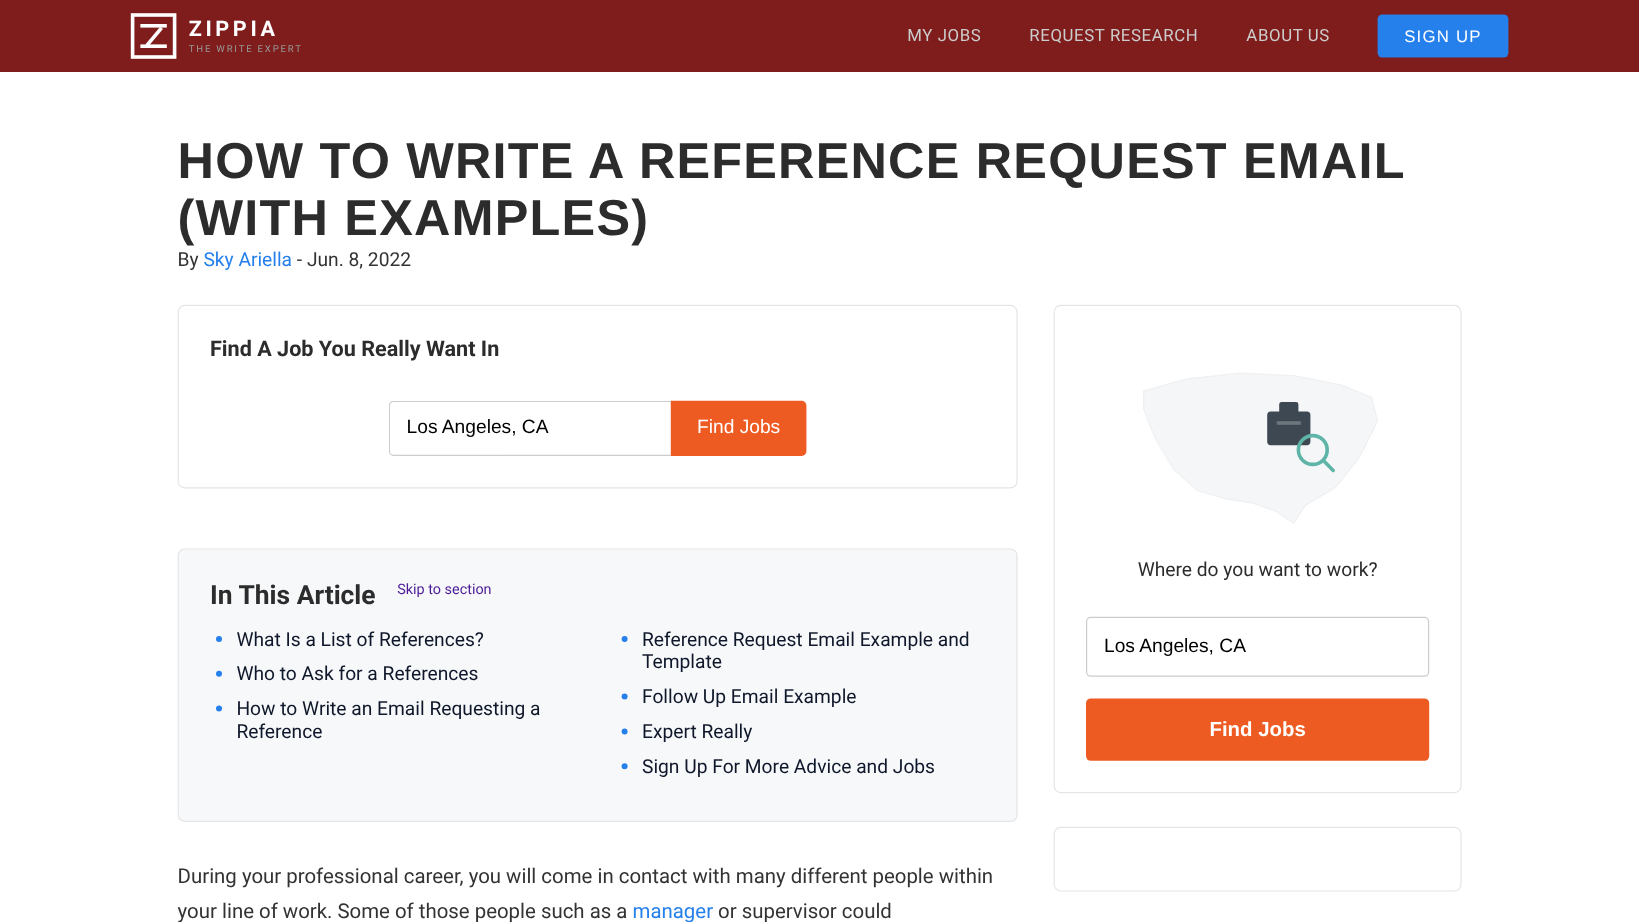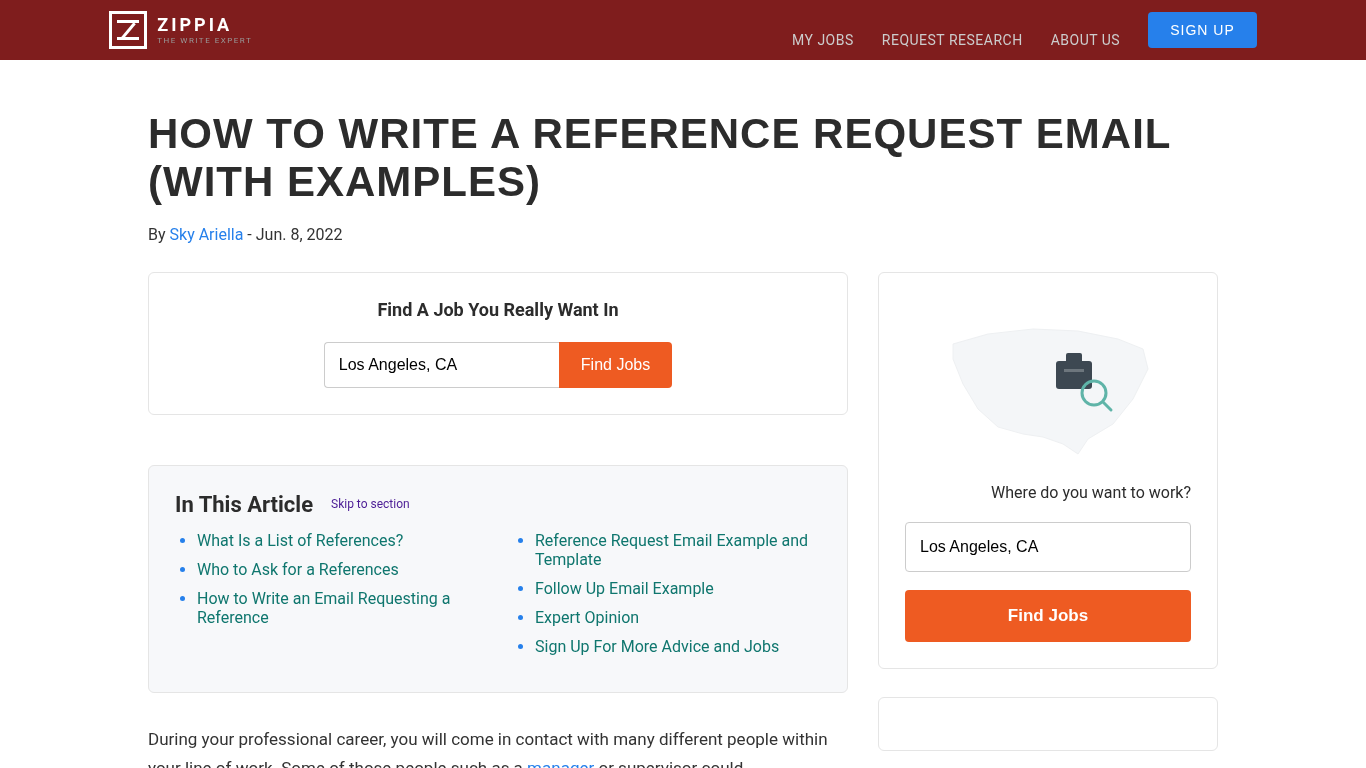--- a/index.html
+++ b/index.html
@@ -5,48 +5,48 @@
 *{margin:0;padding:0;box-sizing:border-box}
 body{font-family:-apple-system,BlinkMacSystemFont,"Segoe UI",Roboto,sans-serif;color:#2c2c2c;background:#fff}
 .header{background:#7f1d1d;height:60px;display:flex;align-items:center;justify-content:space-between;padding:0 8%}
 .logo{display:flex;align-items:center;gap:10px}
 .logo-icon{width:38px;height:38px;border:3px solid #fff;position:relative;display:flex;align-items:center;justify-content:center}
 .logo-icon::before{content:"";position:absolute;width:70%;height:3px;background:#fff;top:6px;left:15%}
 .logo-icon::after{content:"";position:absolute;width:70%;height:3px;background:#fff;bottom:6px;left:15%}
 .logo-z{position:absolute;width:60%;height:3px;background:#fff;transform:rotate(-50deg)}
 .logo-text{color:#fff;font-weight:700;letter-spacing:3px;font-size:18px;line-height:1}
 .logo-sub{color:#999;font-size:8px;letter-spacing:1.5px;margin-top:2px}
-.nav{display:flex;align-items:flex-end;gap:28px}
+.nav{display:flex;align-items:center;gap:40px}
 .nav a{color:#ccc;text-decoration:none;font-size:14px;letter-spacing:0.5px}
 .signup-btn{background:#2680eb;color:#fff;border:none;padding:10px 22px;border-radius:4px;font-size:14px;letter-spacing:1px;cursor:pointer}
 .container{max-width:1110px;margin:0 auto;padding:0 20px;display:flex;gap:30px;align-items:flex-start}
 .wrap{max-width:1110px;margin:0 auto;padding:0 20px}
 .title{font-size:42px;font-weight:700;letter-spacing:1px;color:#2c2c2c;margin-top:50px;line-height:1.15;font-family:Futura,"Trebuchet MS",sans-serif}
-.byline{margin-top:18px;font-size:16px;color:#333}
+.byline{font-size:16px;color:#333}
 .byline a{color:#2680eb;text-decoration:none}
 .main{flex:1;min-width:0}
 .side{width:340px;flex-shrink:0}
 .card{border:1px solid #e5e5e5;border-radius:6px;padding:26px;margin-top:28px;background:#fff}
 .card.gray{background:#f7f8fa}
-.find-title{text-align:center;font-weight:700;font-size:18px;margin-bottom:22px}
+.find-title{font-weight:700;font-size:18px;margin-bottom:32px}
 .search-row{display:flex;justify-content:center}
 .loc-input{border:1px solid #ccc;border-radius:4px 0 0 4px;padding:13px 14px;font-size:16px;width:235px;border-right:none}
 .find-btn{background:#ee5b22;color:#fff;border:none;padding:13px 22px;font-size:16px;border-radius:0 4px 4px 0;cursor:pointer}
-.toc-head{display:flex;align-items:center;gap:18px;margin-bottom:14px}
+.toc-head{display:flex;align-items:flex-start;gap:18px;margin-bottom:14px}
 .toc-title{font-size:22px;font-weight:700}
 .toc-skip{color:#4c1d95;font-size:12px}
 .toc-cols{display:flex;gap:30px}
 .toc-cols ul{list-style:disc;padding-left:22px;flex:1}
 .toc-cols li{margin-bottom:10px;color:#2680eb}
-.toc-cols a{color:#0f766e;text-decoration:none;font-size:16px}
+.toc-cols a{color:#0f172a;text-decoration:none;font-size:16px}
 .body-text{font-size:17px;line-height:1.75;margin-top:32px;color:#333}
 .body-text a{color:#2680eb;text-decoration:none}
 .side-title{font-size:22px;font-weight:700;line-height:1.35;margin-bottom:18px}
 .map-art{display:flex;justify-content:center;margin:10px 0 24px}
-.side-q{text-align:right;font-size:16px;margin-bottom:20px}
+.side-q{text-align:center;font-size:16px;margin-bottom:30px}
 .side-input{width:100%;border:1px solid #ccc;border-radius:4px;padding:15px 14px;font-size:16px;margin-bottom:18px}
 .side-btn{width:100%;background:#ee5b22;color:#fff;border:none;padding:16px;font-size:17px;font-weight:600;border-radius:4px;cursor:pointer}
 </style>
 </head>
 <body>
 
 <header class="header">
   <div class="logo">
     <div class="logo-icon">
         <div class="logo-z"></div>
@@ -89,21 +89,21 @@
       </div>
       <div class="toc-cols">
         <ul>
           <li><a href="#">What Is a List of References?</a></li>
           <li><a href="#">Who to Ask for a References</a></li>
           <li><a href="#">How to Write an Email Requesting a Reference</a></li>
         </ul>
         <ul>
           <li><a href="#">Reference Request Email Example and Template</a></li>
           <li><a href="#">Follow Up Email Example</a></li>
-          <li><a href="#">Expert Opinion</a></li>
+          <li><a href="#">Expert Really</a></li>
           <li><a href="#">Sign Up For More Advice and Jobs</a></li>
         </ul>
       </div>
     </div>
 
     <p class="body-text">
       <span>During your professional career, you will come in contact with many different people within your line of work. Some of those people such as a </span><a href="#">manager</a><span> or supervisor could</span>
     </p>
 
   </div>

